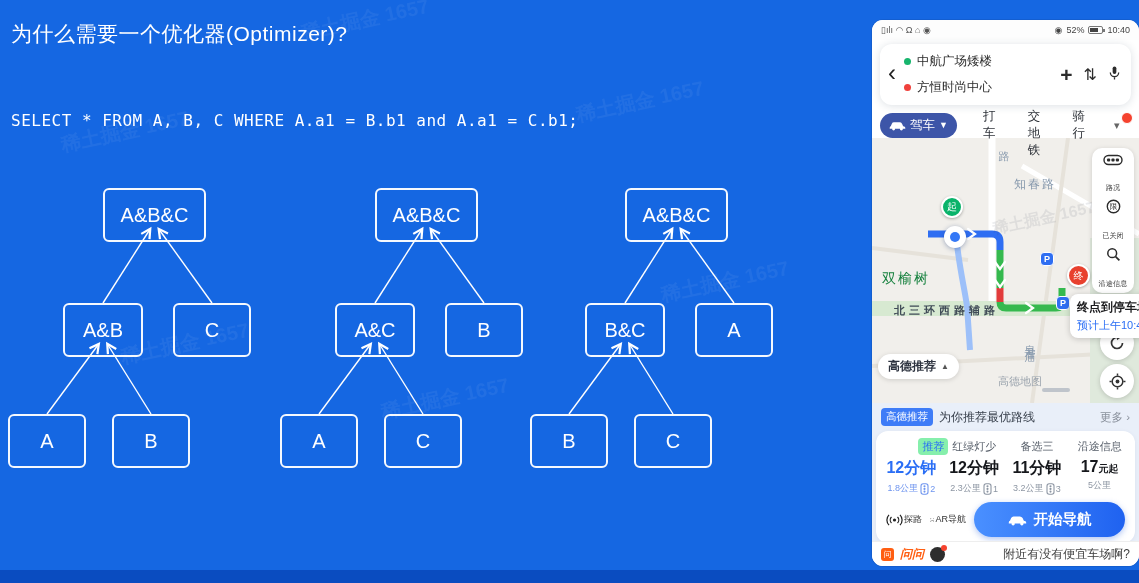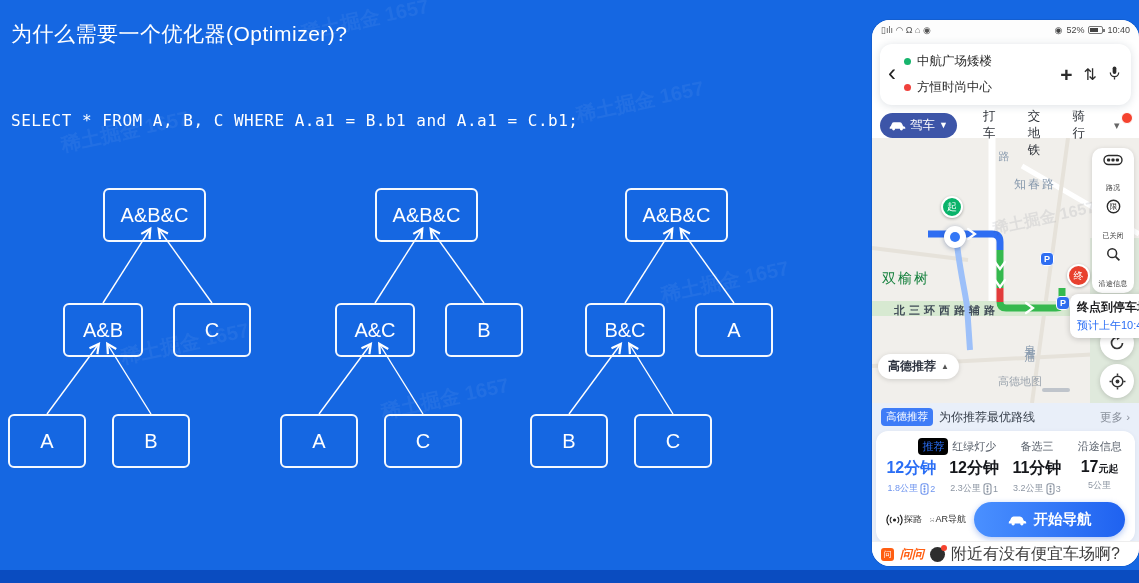--- a/index.html
+++ b/index.html
@@ -14,21 +14,21 @@
   .title{position:absolute;left:11px;top:20px;color:#fff;font-size:21px;letter-spacing:.5px;}
   .sql{position:absolute;left:11px;top:111px;color:#fff;font-size:16px;font-family:"DejaVu Sans Mono","Liberation Mono",monospace;letter-spacing:.5px;}
 
   
   .tree{position:absolute;top:188px;width:280px;height:268px;}
   .tree svg{position:absolute;left:0;top:0;}
   .tnode{position:absolute;height:54px;border:2px solid rgba(255,255,255,.96);border-radius:6px;
          color:#fff;font-size:20px;display:flex;align-items:center;justify-content:center;background:transparent;z-index:2;}
 
   
-  .phone{position:absolute;left:872px;top:20px;width:267px;height:546px;background:#fff;border-radius:18px;overflow:hidden;box-shadow:0 0 0 1px rgba(0,0,0,.08);}
+  .phone{position:absolute;left:872px;top:20px;width:267px;height:546px;background:#fff;border-radius:11px;overflow:hidden;box-shadow:0 0 0 1px rgba(0,0,0,.08);}
   .statusbar{position:absolute;left:0;top:0;width:100%;height:20px;display:flex;align-items:center;justify-content:space-between;padding:0 9px;font-size:9px;color:#555;background:#fdfdfd;}
   .statusbar .rgt{display:flex;align-items:center;gap:4px;color:#444;}
   .batt{display:inline-block;width:15px;height:8px;border:1px solid #777;border-radius:2px;position:relative;}
   .batt i{position:absolute;left:1px;top:1px;bottom:1px;width:55%;background:#444;}
   .batt:after{content:"";position:absolute;right:-3px;top:2px;width:2px;height:3px;background:#777;}
 
   .search-card{position:absolute;left:8px;top:24px;width:251px;height:61px;background:#fff;border-radius:12px;
                box-shadow:0 1px 8px rgba(40,60,90,.16);display:flex;align-items:center;padding:0 10px 0 8px;gap:8px;z-index:6;}
   .back{font-size:24px;color:#222;line-height:1;margin-top:-3px;}
   .stops{flex:1;display:flex;flex-direction:column;gap:9px;}
@@ -72,39 +72,39 @@
 
   .sheet{position:absolute;left:0;top:383px;width:100%;height:138px;background:#e9eff9;}
   .sheet-head{display:flex;align-items:center;gap:6px;padding:5px 9px 4px;}
   .gd-badge{background:#3e7cf7;color:#fff;font-size:10.5px;border-radius:4px;padding:2px 5px;white-space:nowrap;}
   .headline{flex:1;font-size:12px;color:#39414d;}
   .more{font-size:11.5px;color:#8a919c;}
   .opt-card{margin:1px 4px 0;background:#fff;border-radius:12px;padding:7px 4px 6px;box-shadow:0 1px 4px rgba(50,70,110,.08);}
   .opts{display:flex;}
   .opt{flex:1;display:flex;flex-direction:column;align-items:center;gap:3px;min-width:0;}
   .otab{font-size:11px;color:#555d68;padding:1px 4px;border-radius:4px;white-space:nowrap;}
-  .opt.active .otab{background:#000000;color:#2a6ef5;margin-left:44px;}
+  .opt.active .otab{background:#86efac;color:#2a6ef5;margin-left:44px;}
   .otime{font-size:16px;color:#16181c;font-weight:bold;white-space:nowrap;}
   .otime i{font-style:normal;font-size:10px;font-weight:bold;}
   .opt.active .otime{color:#2a6ef5;}
   .odetail{display:flex;align-items:center;gap:2px;font-size:9px;color:#8d96a3;white-space:nowrap;}
   .opt.active .odetail{color:#6f95ef;}
   .otl{display:flex;align-items:center;gap:1px;}
   .otl em{font-style:normal;}
   .actions{display:flex;align-items:center;padding:7px 6px 0;gap:8px;}
   .act{display:flex;flex-direction:row;align-items:center;gap:1px;width:36px;}
   .act span{font-size:9px;color:#333;white-space:nowrap;}
   .go-btn{flex:1;height:35px;border-radius:19px;background:linear-gradient(90deg,#4a90ff,#1f62f0);display:flex;align-items:center;justify-content:center;gap:7px;color:#fff;font-size:14.5px;font-weight:bold;box-shadow:0 2px 6px rgba(30,90,220,.35);}
 
   .bbar{position:absolute;left:0;bottom:0;width:100%;height:25px;background:#fff;border-top:1px solid #eee;display:flex;align-items:center;gap:6px;padding:0 9px;}
   .askic{width:13px;height:13px;background:#ff5e12;border-radius:3px;color:#fff;font-size:8px;display:flex;align-items:center;justify-content:center;}
   .asktxt{color:#ff5e12;font-size:12px;font-weight:bold;font-style:italic;}
   .avatar{position:relative;width:15px;height:15px;border-radius:50%;background:#2e2e2e;}
   .avatar i{position:absolute;right:-2px;top:-2px;width:6px;height:6px;border-radius:50%;background:#f5422e;}
-  .question{flex:1;font-size:16px;color:#3c3c3c;white-space:nowrap;overflow:hidden;}
+  .question{flex:1;font-size:12px;color:#3c3c3c;white-space:nowrap;overflow:hidden;text-align:right;}
 
   .big-wm{position:absolute;left:946px;top:531px;font-size:20px;color:rgba(125,125,125,.8);letter-spacing:1px;z-index:20;white-space:nowrap;}
   .bottom-strip{position:absolute;left:0;bottom:0;width:100%;height:13px;background:#0a4cc0;z-index:30;}
 </style>
 </head>
 <body>
 
 <div class="canvas">
 
   <div class="wm" style="left:60px;top:118px">稀土掘金 1657</div>

